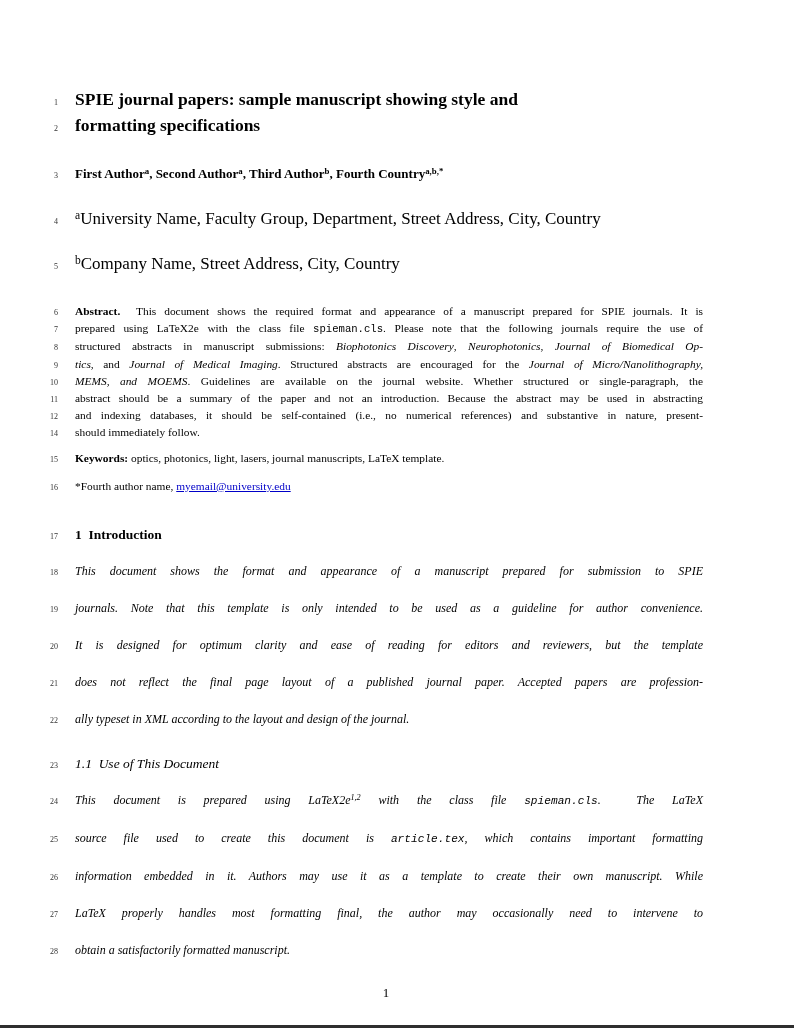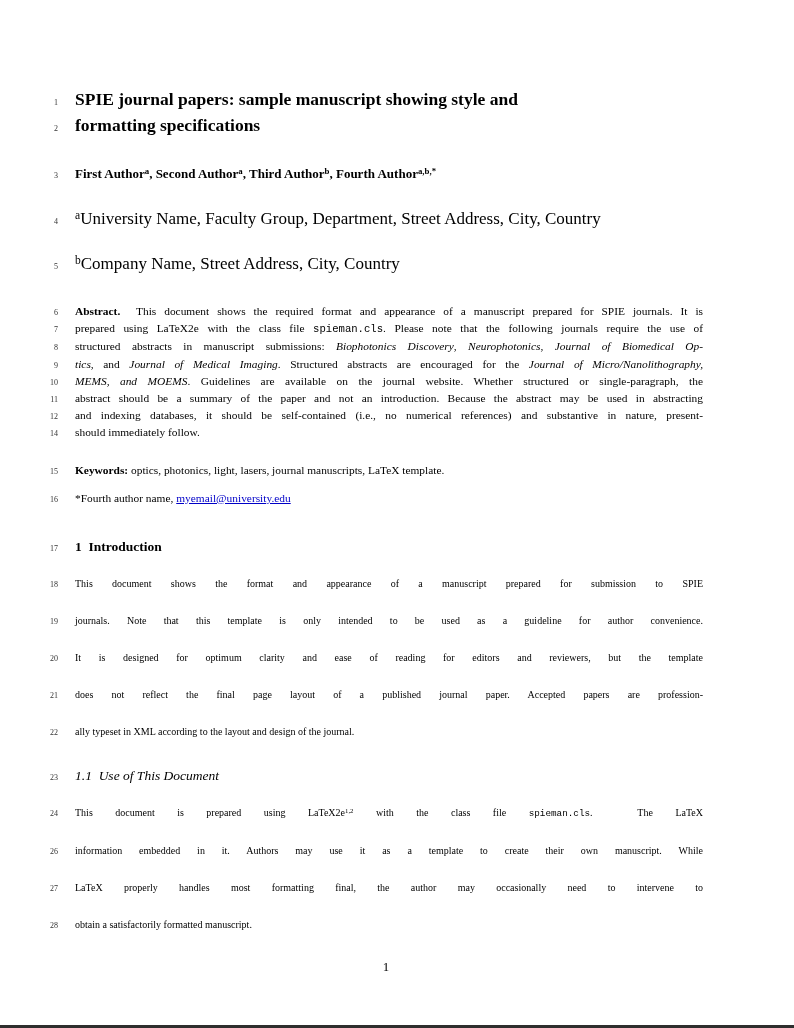--- a/index.html
+++ b/index.html
@@ -26,28 +26,28 @@
   }
   .text { flex: 1; display: block; min-width: 0; }
   .text.just { text-align: justify; text-align-last: justify; }
 
   .blk-title .text   { font-size: 17.5px; font-weight: bold; line-height: 26px; }
   .blk-authors       { margin-top: 26px; }
   .blk-authors .text { font-size: 13px; font-weight: bold; line-height: 19px; }
   .blk-affil .text   { font-size: 17px; line-height: 18px; margin-top: 25px; }
   .blk-abstract      { margin-top: 28px; }
   .blk-abstract .text{ font-size: 11.4px; line-height: 17.2px; }
-  .blk-kw            { margin-top: 20px; }
+  .blk-kw            { margin-top: 8px; }
   .blk-kw .text      { font-size: 11.4px; line-height: 17.2px; }
   .blk-foot          { margin-top: 11px; }
   .blk-foot .text    { font-size: 11.4px; line-height: 17.2px; }
   .blk-h1            { margin-top: 30px; }
   .blk-h1 .text      { font-size: 13.5px; font-weight: bold; line-height: 20px; }
   .blk-body          { margin-top: 8px; }
-  .blk-body .text    { font-size: 10px; line-height: 37px; }
+  .blk-body .text    { font-size: 12px; line-height: 37px; font-style: italic; }
   .blk-h2            { margin-top: 16px; }
   .blk-h2 .text      { font-size: 13.5px; font-style: italic; line-height: 20px; }
 
   .b { font-weight: bold; }
   .i { font-style: italic; }
   .m { font-family: "Liberation Mono", monospace; font-size: 0.93em; }
   .sup { font-size: 68%; position: relative; top: -0.45em; }
   a.link { color: #0000C8; text-decoration: underline; cursor: pointer; }
 
   .footer {
@@ -74,21 +74,21 @@
           <span class="text"><span>SPIE journal papers: sample manuscript showing style and</span></span>
         </div>
         <div class="line">
           <span class="lineno">2</span>
           <span class="text"><span>formatting specifications</span></span>
         </div>
       </div>
       <div class="block blk-authors">
         <div class="line">
           <span class="lineno">3</span>
-          <span class="text"><span>First Author</span><span class="sup">a</span><span>, Second Author</span><span class="sup">a</span><span>, Third Author</span><span class="sup">b</span><span>, Fourth Author</span><span class="sup">a,b,*</span></span>
+          <span class="text"><span>First Author</span><span class="sup">a</span><span>, Second Author</span><span class="sup">a</span><span>, Third Author</span><span class="sup">b</span><span>, Fourth Country</span><span class="sup">a,b,*</span></span>
         </div>
       </div>
       <div class="block blk-affil">
         <div class="line">
           <span class="lineno">4</span>
           <span class="text"><span class="sup">a</span><span>University Name, Faculty Group, Department, Street Address, City, Country</span></span>
         </div>
         <div class="line">
           <span class="lineno">5</span>
           <span class="text"><span class="sup">b</span><span>Company Name, Street Address, City, Country</span></span>
@@ -171,20 +171,24 @@
       <div class="block blk-h2">
         <div class="line">
           <span class="lineno">23</span>
           <span class="text"><span>1.1&nbsp;&nbsp;Use of This Document</span></span>
         </div>
       </div>
       <div class="block blk-body">
         <div class="line">
           <span class="lineno">24</span>
           <span class="text just"><span>This document is prepared using LaTeX2e</span><span class="sup">1,2</span><span> with the class file </span><span class="m">spieman.cls</span><span>.&nbsp; The LaTeX</span></span>
+        </div>
+        <div class="line">
+          <span class="lineno">25</span>
+          <span class="text just"><span>source file used to create this document is </span><span class="m">article.tex</span><span>, which contains important formatting</span></span>
         </div>
         <div class="line">
           <span class="lineno">26</span>
           <span class="text just"><span>information embedded in it. Authors may use it as a template to create their own manuscript. While</span></span>
         </div>
         <div class="line">
           <span class="lineno">27</span>
           <span class="text just"><span>LaTeX properly handles most formatting final, the author may occasionally need to intervene to</span></span>
         </div>
         <div class="line">

